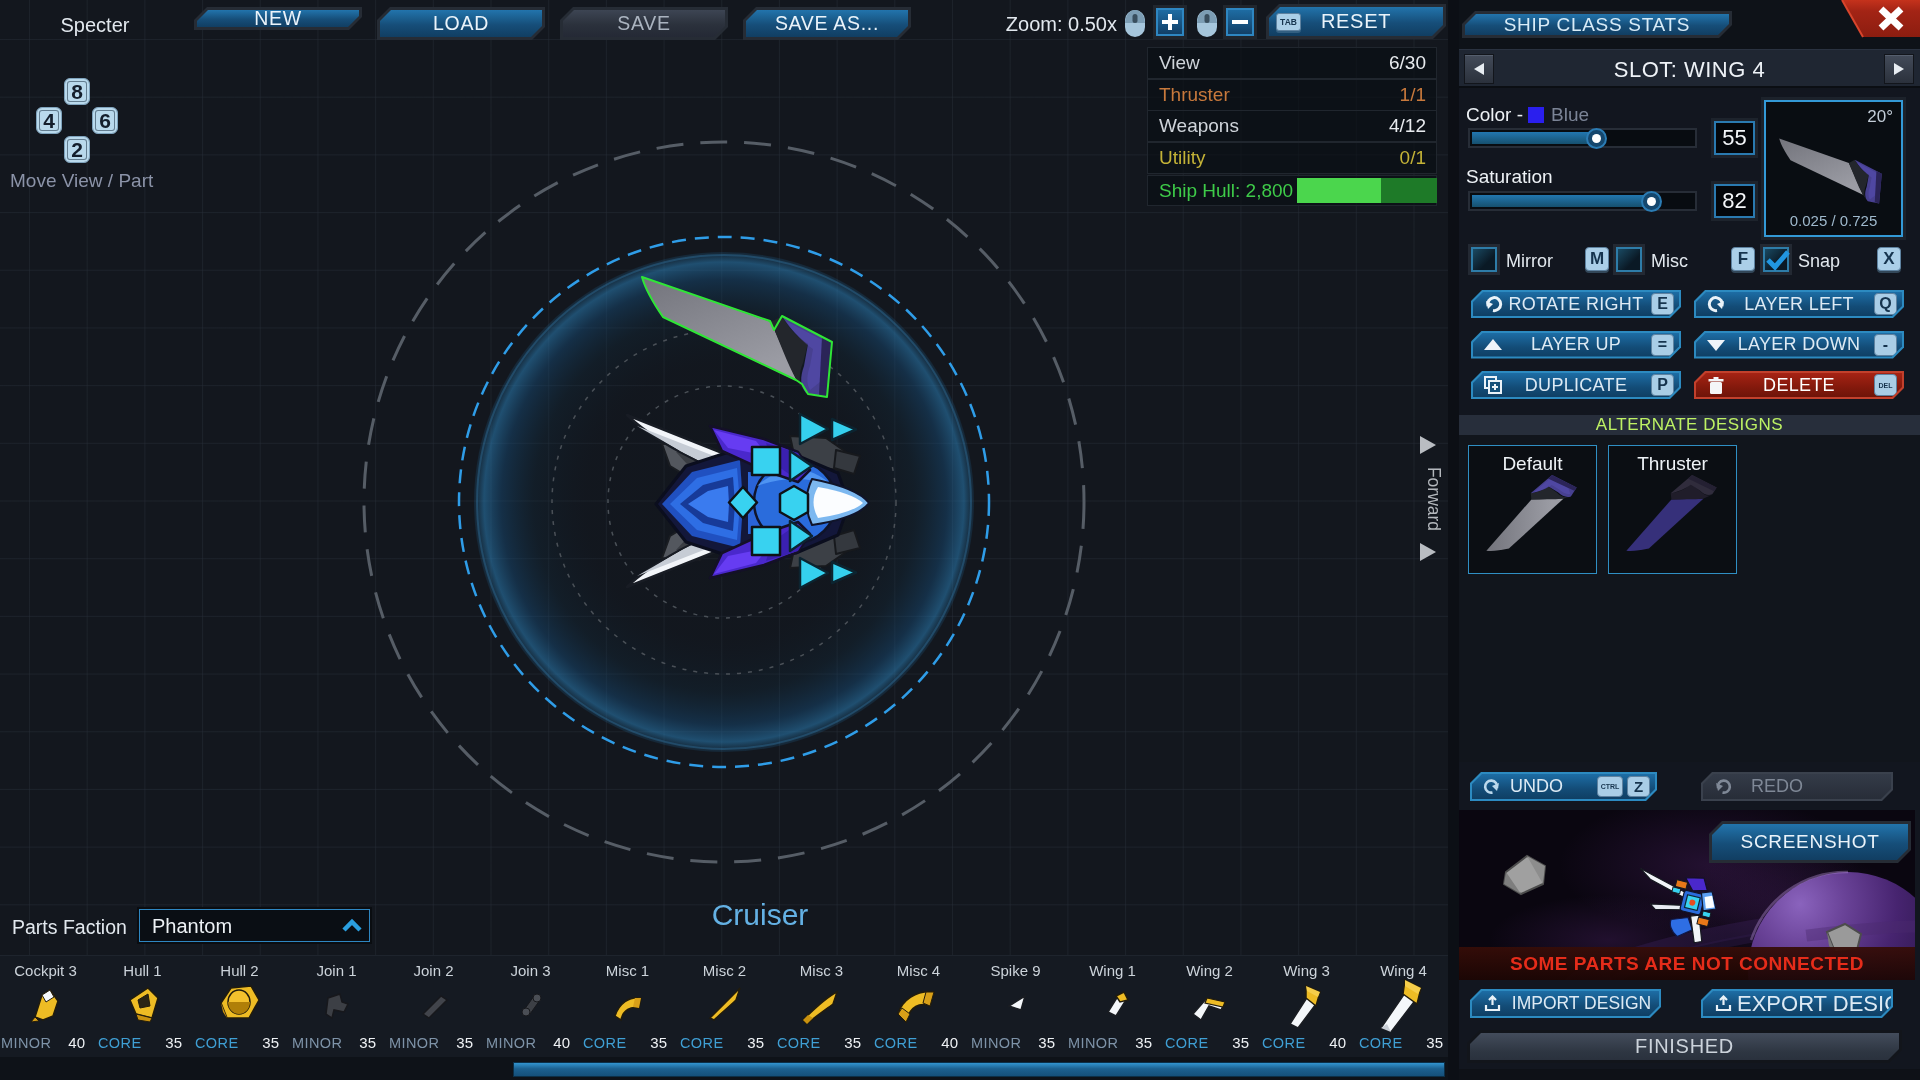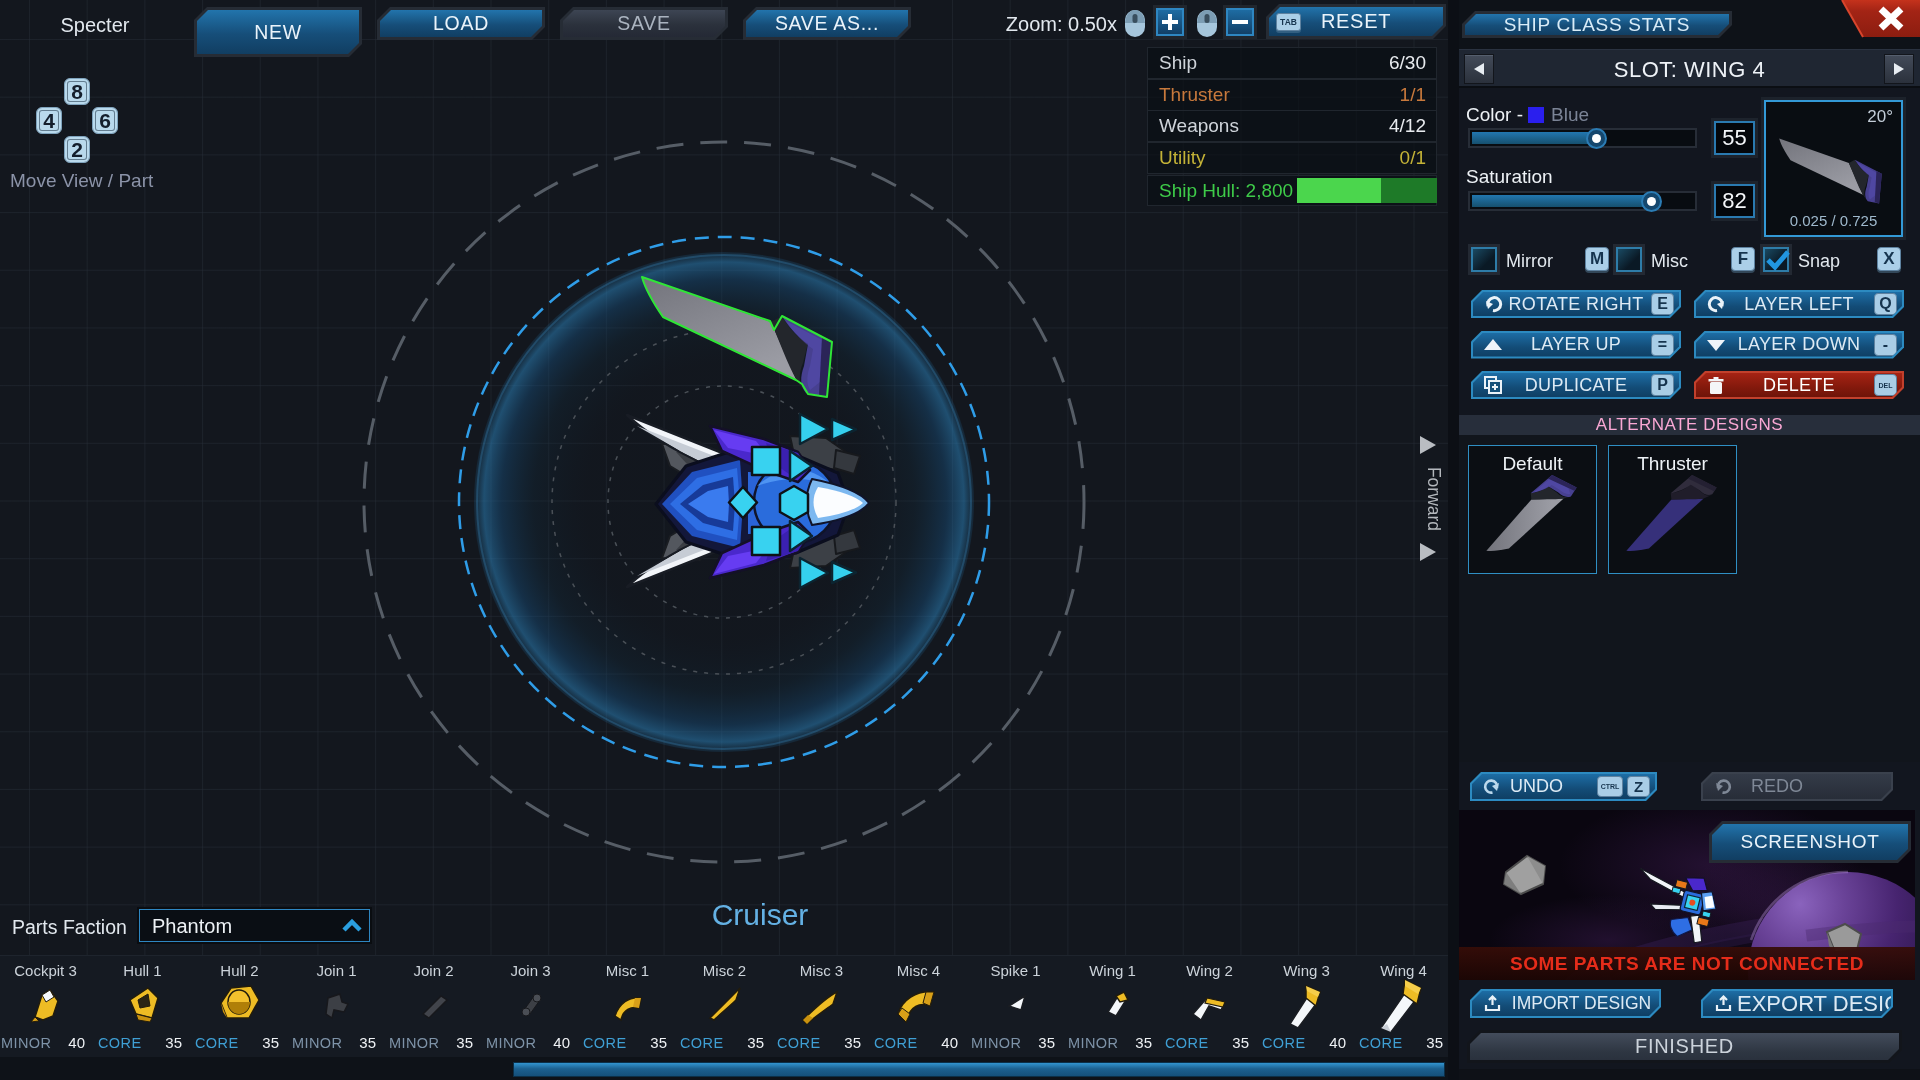--- a/index.html
+++ b/index.html
@@ -137,21 +137,21 @@
   <use href="#wpart"></use>
   <path d="M642,277 L770,321 L774,330 L782,316 L832,342 L827,397 L808,394 L802,384 L796,380 L663,317 C652,301 645,288 642,277 Z" stroke="#2fe636" stroke-width="2" fill="none" stroke-linejoin="round"></path>
  </g>
  <g id="fwd">
   <path d="M1420,436 L1420,454 L1436,445 Z" fill="#b9bdc2"></path>
   <path d="M1420,543 L1420,561 L1436,552 Z" fill="#b9bdc2"></path>
   <text x="1428" y="499" transform="rotate(90 1428 499)" text-anchor="middle" font-size="17.5" fill="#b4b8bd">Forward</text>
  </g>
 </svg>
 <div class="lbl" style="left:40px;top:14px;width:110px;text-align:center;font-size:20px">Specter</div>
-<div class="chbtn blue" style="left:194px;top:7px;width:168px;height:50px">
+<div class="chbtn blue" style="left:194px;top:7px;width:168px;height:23px">
       <div class="in">NEW</div>
     </div>
 <div class="chbtn blue" style="left:377px;top:7px;width:168px;height:33px">
       <div class="in">LOAD</div>
     </div>
 <div class="chbtn gray" style="left:560px;top:7px;width:168px;height:33px">
       <div class="in">SAVE</div>
     </div>
 <div class="chbtn blue" style="left:743px;top:7px;width:168px;height:33px">
       <div class="in">SAVE AS...</div>
@@ -175,21 +175,21 @@
 <div class="abs" style="left:1223px;top:5px;width:34px;height:34px;background:#20262e"></div>
 <div class="abs" style="left:1226px;top:8px;width:28px;height:28px;background:linear-gradient(#1e6ca3,#123f66);border:2px solid #2e86c1"></div>
 <svg class="abs" style="left:1226px;top:8px" width="28" height="28">
       <path d="M6,14 H22" stroke="#fff" stroke-width="4"></path>
     </svg>
 <div class="chbtn blue" style="left:1266px;top:4px;width:180px;height:35px">
       <div class="in" style="font-size:20px">RESET</div>
     </div>
 <div class="badge" style="left:1276px;top:13px;width:25px;height:18px;font-size:8.5px;border-radius:3px">TAB</div>
 <div class="srow" style="top:47px;color:#cfd4da">
-      <span class="l">Ship</span>
+      <span class="l">View</span>
       <span class="r" style="color:#e8ebef">6/30</span>
     </div>
 <div class="srow" style="top:78.5px;color:#c8793c">
       <span class="l">Thruster</span>
       <span class="r">1/1</span>
     </div>
 <div class="srow" style="top:110px;color:#cfd4da">
       <span class="l">Weapons</span>
       <span class="r" style="color:#e8ebef">4/12</span>
     </div>
@@ -303,21 +303,21 @@
       <div class="t">Misc 4</div>
       <svg class="abs" style="left:22px;top:24px" width="52" height="48">
         <path d="M6,34 C10,20 24,10 42,12 L38,26 C28,22 18,26 14,42 Z" fill="#eebc24" stroke="#221c0c" stroke-width="1.5"></path>
         <path d="M6,34 L14,42 L18,34 L10,28 Z" fill="#d89f18" stroke="#221c0c"></path>
         <path d="M34,12 L42,12 L38,26 L31,23 Z" fill="#d89f18" stroke="#221c0c"></path>
       </svg>
       <span class="core">CORE</span>
       <span class="n">40</span>
     </div>
 <div class="pcell" style="left:967px">
-      <div class="t">Spike 1</div>
+      <div class="t">Spike 9</div>
       <svg class="abs" style="left:34px;top:32px" width="32" height="32">
         <path d="M8,18 L24,8 L20,22 Z" fill="#f4f7fa" stroke="#1a1d22" stroke-width="1.5"></path>
       </svg>
       <span class="minor">MINOR</span>
       <span class="n">35</span>
     </div>
 <div class="pcell" style="left:1064px">
       <div class="t">Wing 1</div>
       <svg class="abs" style="left:30px;top:28px" width="40" height="40">
         <path d="M14,28 L24,12 L32,16 L22,32 Z" fill="#f4f7fa" stroke="#1a1d22" stroke-width="1.5"></path>
@@ -494,21 +494,21 @@
         <span class="ic">
           <svg width="18" height="19">
             <rect x="3" y="6" width="12" height="12" rx="1.5" fill="#f4f6f8"></rect>
             <rect x="1.5" y="3" width="15" height="2.5" fill="#f4f6f8"></rect>
             <rect x="6.5" y="1" width="5" height="2.5" fill="#f4f6f8"></rect>
           </svg>
         </span>
         <span class="bd" style="font-size:7px">DEL</span>
       </div>
     </div>
-<div class="abs" style="left:11px;top:415px;width:461px;height:20px;background:#272e3b;color:#f9a8d4;font-size:17px;text-align:center;line-height:20px;letter-spacing:.5px">ALTERNATE DESIGNS</div>
+<div class="abs" style="left:11px;top:415px;width:461px;height:20px;background:#272e3b;color:#bef264;font-size:17px;text-align:center;line-height:20px;letter-spacing:.5px">ALTERNATE DESIGNS</div>
 <div class="abs" style="left:11px;top:435px;width:461px;height:327px;background:#11151c"></div>
 <div class="card" style="left:20px">
       <div class="cap">Default</div>
       <svg class="abs" style="left:0;top:0" width="129" height="129">
         <use href="#wpart" transform="translate(63,72) rotate(-68) scale(0.5) translate(-737,-337)"></use>
       </svg>
     </div>
 <div class="card" style="left:160px">
       <div class="cap">Thruster</div>
       <svg class="abs" style="left:0;top:0" width="129" height="129">

